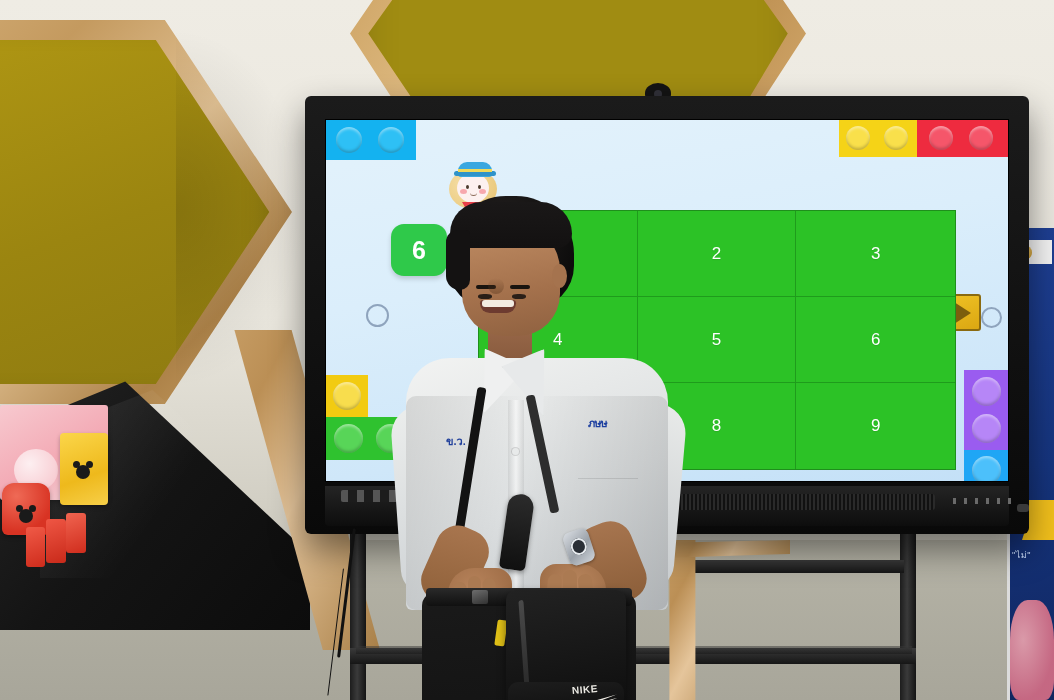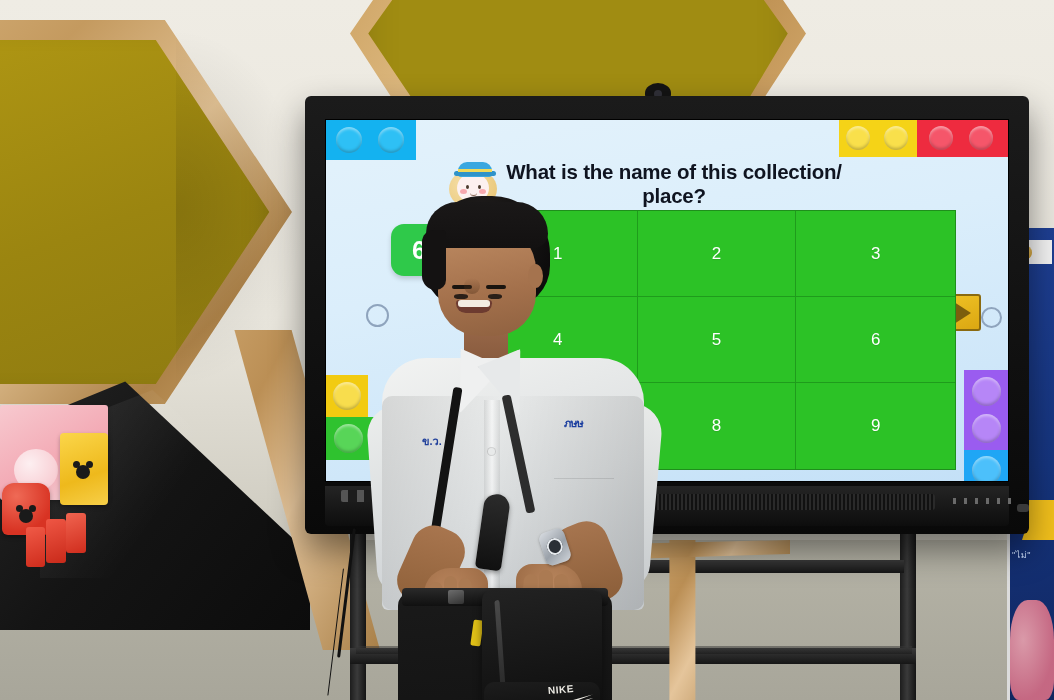--- a/index.html
+++ b/index.html
@@ -199,21 +199,21 @@
     background:#2cc226;border:1px solid #1f8f1c;
     display:grid;grid-template-columns:repeat(3,1fr);grid-template-rows:repeat(3,1fr);}
   .cell{border-right:1px solid #1f9c1c;border-bottom:1px solid #1f9c1c;
     display:flex;align-items:center;justify-content:center;
     color:#fff;font-size:17px;font-weight:400;
     text-shadow:0 1px 1px rgba(0,0,0,.1);}
   .cell:nth-child(3n){border-right:none;}
   .cell:nth-child(n+7){border-bottom:none;}
 
   
-  .person{position:absolute;left:376px;top:196px;width:280px;height:504px;}
+  .person{position:absolute;left:400px;top:196px;width:280px;height:504px;}
   .neck{position:absolute;left:88px;top:122px;width:44px;height:52px;
     background:linear-gradient(180deg,#9c6a4a,#84583c);border-radius:12px;}
   .hair{position:absolute;left:48px;top:0px;width:126px;height:112px;
     background:radial-gradient(ellipse at 45% 30%,#23201f,#0d0c0c 75%);
     border-radius:58px 58px 42px 42px;}
   .face{position:absolute;left:62px;top:28px;width:98px;height:112px;
     background:linear-gradient(170deg,#c08d64,#a4714c 60%,#8f6140);
     border-radius:46px 46px 42px 42px;}
   .hair-front{position:absolute;left:50px;top:6px;width:122px;height:46px;
     background:linear-gradient(180deg,#1a1818,#131111);
@@ -403,21 +403,20 @@
           <div class="mascot-eye" style="left:18px"></div>
           <div class="mascot-eye" style="left:30px"></div>
           <div class="mascot-cheek" style="left:12px"></div>
           <div class="mascot-cheek" style="left:31px"></div>
           <div class="mascot-mouth"></div>
           <div class="mascot-hat"></div>
           <div class="mascot-band"></div>
           <div class="mascot-scarf"></div>
         </div>
 
-        <div class="q-title">What is the name of this collection/ place?</div>
 
         <div class="timer">
           <span>6</span>
         </div>
 
         <div class="nav-left"></div>
         <div class="play-btn">
           <div class="play-tri"></div>
         </div>
         <div class="nav-right"></div>

